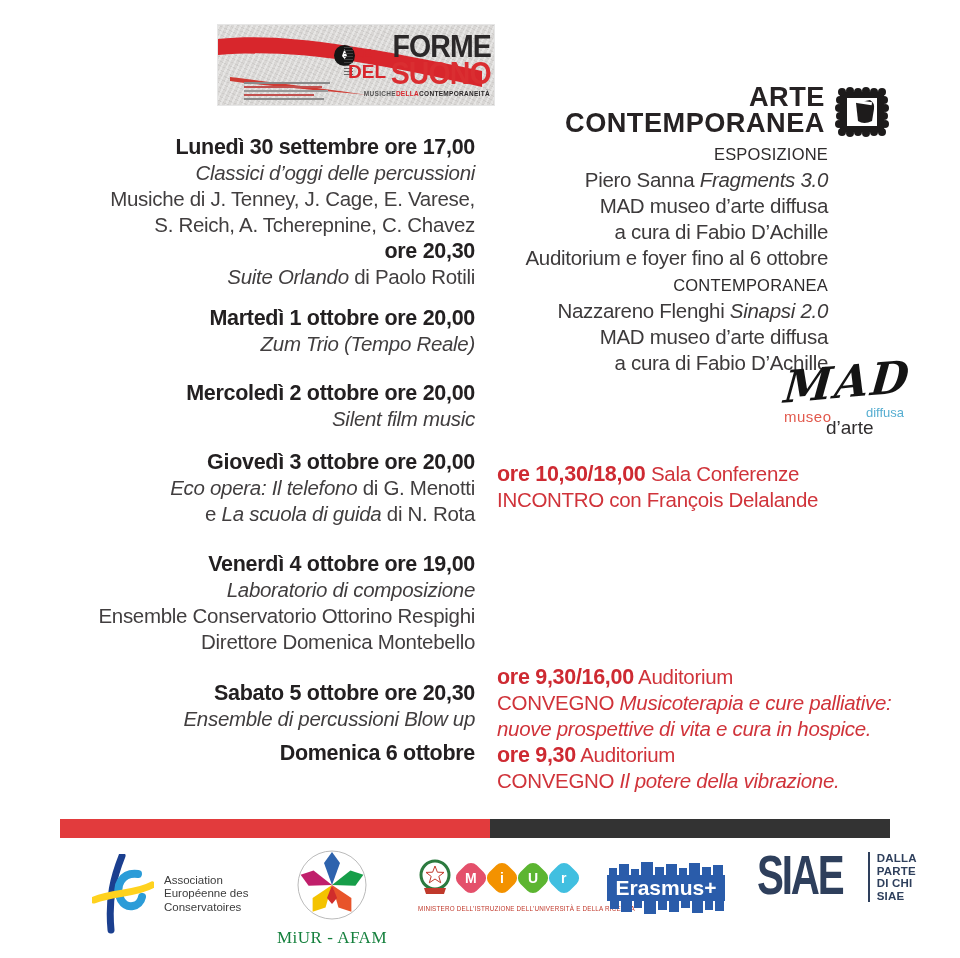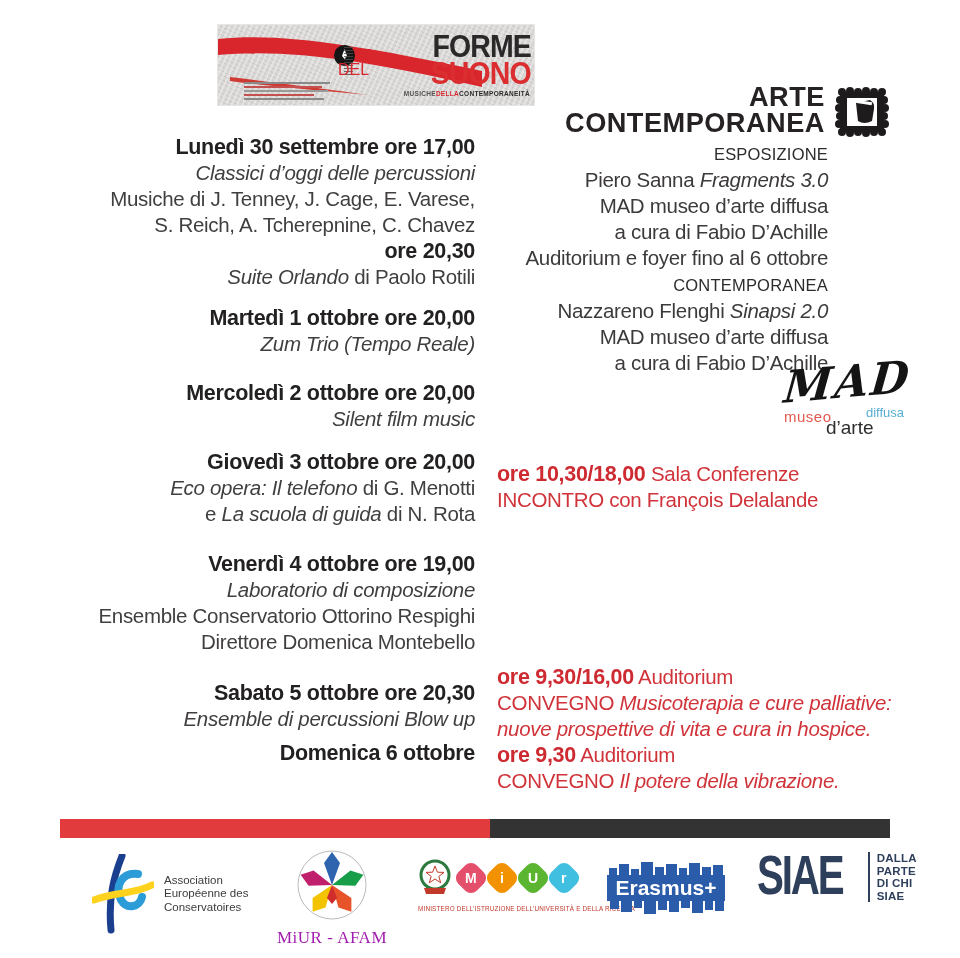--- a/index.html
+++ b/index.html
@@ -1,28 +1,28 @@
 <!DOCTYPE html>
 <html><head>
 <meta charset="utf-8">
 <style>
   html,body{margin:0;padding:0;background:#ffffff;}
   .page{position:relative;width:960px;height:958px;background:#ffffff;overflow:hidden;
         font-family:"Liberation Sans",sans-serif;color:#3a3a3a;}
 
   
-  .banner{position:absolute;left:218px;top:25px;width:316px;height:80px;
+  .banner{position:absolute;left:218px;top:25px;width:276px;height:80px;
           background:
             repeating-linear-gradient(115deg, rgba(255,255,255,.35) 0 2px, rgba(0,0,0,0) 2px 5px),
             repeating-linear-gradient(25deg, rgba(120,120,120,.12) 0 1px, rgba(0,0,0,0) 1px 4px),
             #d9d7d5;
           box-shadow:0 0 0 1px #e6e6e6;}
   .banner svg{position:absolute;left:0;top:0;}
   .banner-le{position:absolute;left:137px;top:21px;font-size:13px;font-weight:800;color:#d8262c;letter-spacing:0;}
-  .banner-del{position:absolute;left:120px;top:36px;font-size:16px;font-weight:400;color:#d8262c;}
+  .banner-del{position:absolute;left:130px;top:36px;font-size:19px;font-weight:700;color:#d8262c;}
   .banner-forme{position:absolute;right:3px;top:4px;font-size:31px;font-weight:800;color:#2b2829;
                 letter-spacing:-1px;transform:scaleX(.92);transform-origin:right;}
   .banner-suono{position:absolute;right:3px;top:31px;font-size:31px;font-weight:800;color:#da2e31;
                 letter-spacing:-1px;transform:scaleX(.92);transform-origin:right;}
   .banner-tagline{position:absolute;right:4px;top:65px;font-size:6.5px;font-weight:700;letter-spacing:.3px;}
   .banner-tagline .tg-musiche{color:#555;}
   .banner-tagline .tg-della{color:#d8262c;}
   .banner-tagline .tg-cont{color:#2b2829;}
   .banner-dot{position:absolute;left:116px;top:20px;width:21px;height:21px;border-radius:50%;background:#151515;}
   .banner-dot::after{content:"";position:absolute;left:8px;top:4px;width:5px;height:10px;background:#fff;
@@ -74,21 +74,21 @@
   
   .bar{position:absolute;top:819px;left:60px;height:19px;width:830px;display:flex;}
   .bar-red{width:430px;background:#e23b3d;}
   .bar-dark{width:400px;background:#333333;}
 
   
   .footer{position:absolute;left:0;top:848px;width:960px;height:100px;}
   .aec{position:absolute;left:92px;top:6px;display:flex;align-items:center;gap:10px;}
   .aec-text{font-size:11.5px;line-height:13.5px;color:#3c3c3c;}
   .afam{position:absolute;left:262px;top:0;width:140px;text-align:center;}
-  .afam-label{font-family:"Liberation Serif",serif;font-size:17px;color:#a21caf;margin-top:2px;letter-spacing:.5px;}
+  .afam-label{font-family:"Liberation Serif",serif;font-size:17px;color:#15803d;margin-top:2px;letter-spacing:.5px;}
   .miur{position:absolute;left:418px;top:10px;width:165px;}
   .miur-row{display:flex;align-items:center;gap:6px;}
   .miur-tiles{display:flex;gap:5px;}
   .miur-tile{width:26px;height:26px;border-radius:8px;transform:rotate(45deg);
              display:flex;align-items:center;justify-content:center;}
   .miur-tile span{transform:rotate(-45deg);color:#fff;font-weight:700;font-size:14px;}
   .tile-m{background:#e4506b;} .tile-i{background:#f39200;} .tile-u{background:#5cb531;} .tile-r{background:#41bfe0;}
   .miur-caption{margin-top:7px;font-size:6.3px;color:#c0392b;letter-spacing:.2px;white-space:nowrap;}
   .erasmus{position:absolute;left:607px;top:12px;}
   .siae{position:absolute;left:757px;top:2px;display:flex;align-items:flex-start;}

